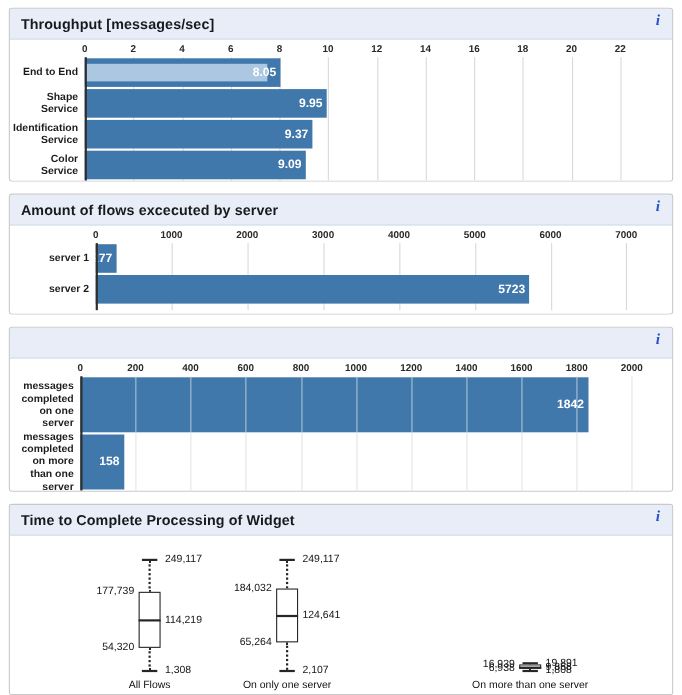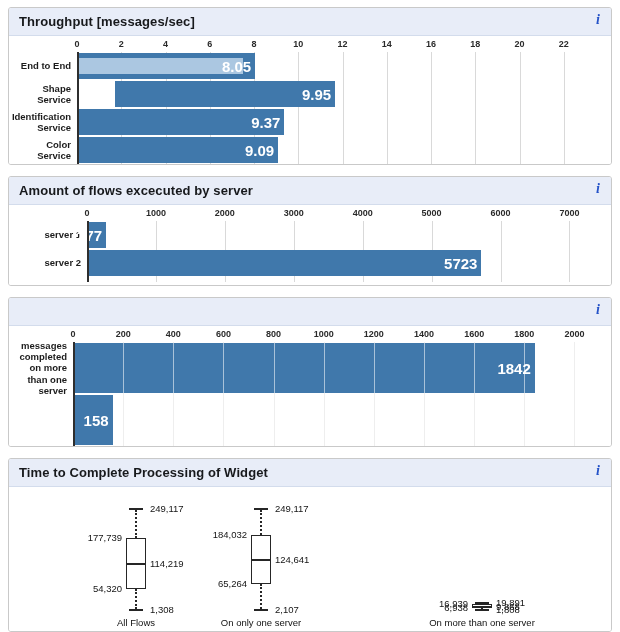--- a/index.html
+++ b/index.html
@@ -31,21 +31,21 @@
     padding-right:6px;font-size:9.5px;color:#1c1c1c;line-height:1.18;font-weight:bold;}
   .plot{flex:1;position:relative;}
   .tickrow{position:relative;height:13px;}
   .tick{position:absolute;top:0;transform:translateX(-50%);font-size:9px;font-weight:bold;color:#2a2a2a;white-space:nowrap;}
   .plot-area{position:relative;}
   .gridline{position:absolute;top:0;bottom:0;width:1px;background:var(--grid);}
   .gridline.over{background:rgba(255,255,255,.55);z-index:3;}
   .axisline{position:absolute;top:0;bottom:0;left:0;width:2px;background:var(--axis);z-index:2;}
   .bar{position:absolute;left:0;background:var(--bar);z-index:1;}
   .bar-label{position:absolute;right:4px;top:50%;transform:translateY(-50%);
-    color:#fff;font-weight:bold;font-size:15px;white-space:nowrap;}
+    color:#fff;font-weight:bold;font-size:11px;white-space:nowrap;}
   .bar-inner{position:absolute;left:0;background:var(--bar-inner);}
 
   
   .boxchart{position:relative;height:100%;font-size:9.5px;color:#141414;}
   .bp-cap{position:absolute;height:2px;width:14px;background:#262626;}
   .bp-whisker{position:absolute;width:0;border-left:2px dotted #262626;}
   .bp-box{position:absolute;width:20px;background:#fff;border:1.5px solid #262626;z-index:1;}
   .bp-median{position:absolute;width:20px;height:2px;background:#262626;z-index:2;}
   .bp-lab{position:absolute;white-space:nowrap;line-height:1;}
   .bp-lab.right{text-align:left;}
@@ -95,21 +95,21 @@
               <div class="gridline" style="left: 59.5745%;"></div>
               <div class="gridline" style="left: 68.0851%;"></div>
               <div class="gridline" style="left: 76.5957%;"></div>
               <div class="gridline" style="left: 85.1064%;"></div>
               <div class="gridline" style="left: 93.617%;"></div>
               <div class="axisline"></div>
               <div class="bar" style="top: 1px; height: 26px; width: 34.2553%;">
                 <div class="bar-inner" style="width: 93%; top: 5px; height: 16px;"></div>
                 <span class="bar-label">8.05</span>
               </div>
-              <div class="bar" style="top: 29px; height: 26px; width: 42.3404%; margin-left: 38px;">
+              <div class="bar" style="top: 29px; height: 26px; width: 42.3404%;">
                 <span class="bar-label">9.95</span>
               </div>
               <div class="bar" style="top: 57px; height: 26px; width: 39.8723%;">
                 <span class="bar-label">9.37</span>
               </div>
               <div class="bar" style="top: 85px; height: 26px; width: 38.6809%;">
                 <span class="bar-label">9.09</span>
               </div>
             </div>
           </div>
@@ -160,20 +160,21 @@
     </div>
   </section>
 
   <section class="panel p3">
     <header class="panel-header">
       <span class="info-icon">i</span>
     </header>
     <div class="panel-body">
       <div class="barchart">
           <div class="ylabels" style="width: 56px; margin-top: 13px;">
+            <div class="ycell" style="height: 52px;">messages completed on one server</div>
             <div class="ycell" style="height: 52px;">messages completed on more than one server</div>
           </div>
           <div class="plot">
             <div class="tickrow">
               <span class="tick" style="left: 0%;">0</span>
               <span class="tick" style="left: 9.56938%;">200</span>
               <span class="tick" style="left: 19.1388%;">400</span>
               <span class="tick" style="left: 28.7081%;">600</span>
               <span class="tick" style="left: 38.2775%;">800</span>
               <span class="tick" style="left: 47.8469%;">1000</span>

